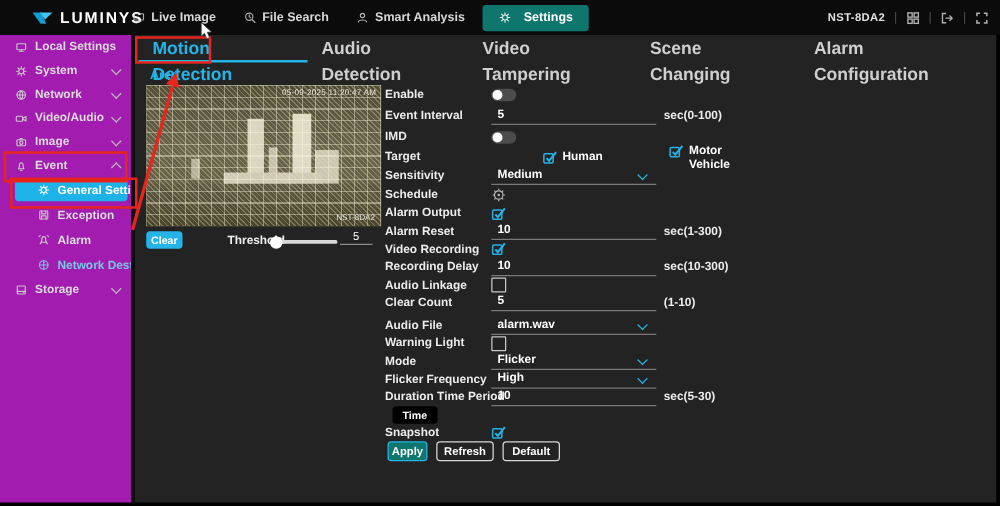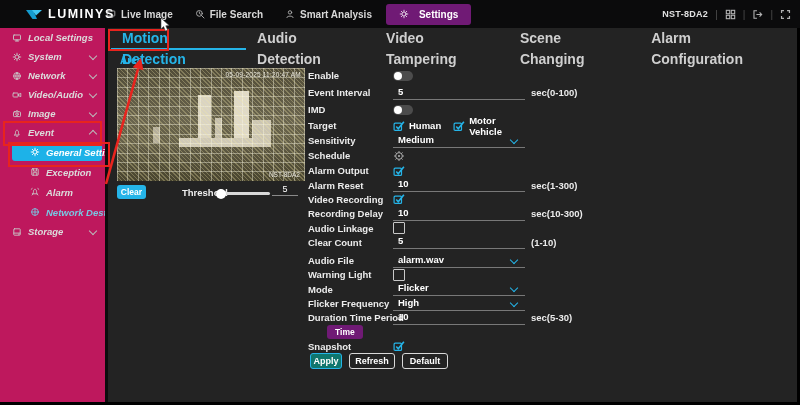--- a/index.html
+++ b/index.html
@@ -5,28 +5,28 @@
   html,body{margin:0;padding:0;}
   body{width:800px;height:405px;background:#000;font-family:"Liberation Sans",sans-serif;color:#e6e6e6;overflow:hidden;position:relative;-webkit-font-smoothing:antialiased;}
   svg{display:block;}
   
   .topbar{height:28px;background:#0b0b0c;position:relative;display:flex;align-items:center;}
   .brand{display:flex;align-items:center;gap:5px;padding-left:10px;margin-left:16px;}
   .brand-text{font-size:12.5px;font-weight:700;letter-spacing:1.5px;color:#fff;}
   .nav{position:absolute;left:98px;top:0;height:28px;display:flex;align-items:center;gap:6px;}
   .nav-item{display:flex;align-items:center;gap:5px;font-size:10px;font-weight:700;color:#d8d8d8;padding:4px 8px;border-radius:3px;cursor:pointer;}
   .nav-item .nicon{opacity:.85;}
-  .nav-item.active{background:#701a75;color:#fff;padding:5px 13px;gap:10px;}
+  .nav-item.active{background:#0f766e;color:#fff;padding:5px 13px;gap:10px;}
   .top-right{position:absolute;right:9px;top:0;height:28px;display:flex;align-items:center;gap:7px;}
   .device-id{font-size:9px;font-weight:700;color:#e0e0e0;letter-spacing:.3px;}
   .sep{color:#4d4d4d;font-size:10px;}
   .tr-icon{opacity:.85;cursor:pointer;}
   
   .shell{display:flex;height:374px;}
-  .sidebar{width:105px;background:#be185d;flex-shrink:0;padding-top:0;position:relative;font-style:italic;}
+  .sidebar{width:105px;background:#a21caf;flex-shrink:0;padding-top:0;position:relative;}
   .side-item{height:19px;display:flex;align-items:center;gap:6px;padding-left:12px;font-size:9.5px;font-weight:700;color:#dcdcdc;position:relative;cursor:pointer;white-space:nowrap;}
   .side-sub{height:20px;padding-left:30px;font-weight:600;}
   .side-sub.active{background:#1db2e8;border-radius:3px;margin-left:12px;margin-right:3px;padding-left:18px;color:#fff;height:18px;margin-top:1px;margin-bottom:1px;}
   .side-item.tinted{color:#79c7e3;}
   .chev{width:5px;height:5px;border-right:1.4px solid #bbb;border-bottom:1.4px solid #bbb;position:absolute;right:9px;}
   .chev.down{transform:rotate(45deg);margin-top:-2px;}
   .chev.up{transform:rotate(-135deg);margin-top:2px;}
   .main{flex:1;background:#232323;border-left:3px solid #0d0d0d;margin-right:3px;position:relative;}
   
   .tabs{display:flex;height:22px;align-items:stretch;padding-left:3px;}
@@ -58,23 +58,23 @@
   .frow:nth-child(n+4):nth-child(-n+7){height:15px;}
   .frow.gap{height:4px;}
   .flabel{width:85px;flex-shrink:0;font-size:9.5px;font-weight:700;color:#ececec;white-space:nowrap;}
   .fctrl{width:132px;flex-shrink:0;position:relative;display:flex;align-items:center;}
   .fsuffix{font-size:9.5px;font-weight:700;color:#ececec;padding-left:6px;white-space:nowrap;}
   .toggle{width:20px;height:10px;background:#4c4c4c;border-radius:5px;position:relative;cursor:pointer;}
   .knob{position:absolute;left:1px;top:1px;width:8px;height:8px;background:#fff;border-radius:50%;}
   .fline{width:127px;border-bottom:1px solid #787878;font-size:9.5px;font-weight:600;color:#fff;padding:0 0 2px 5px;position:relative;}
   .dd-chev{position:absolute;right:8px;bottom:4px;width:5px;height:5px;border-right:1.4px solid #25b4e8;border-bottom:1.4px solid #25b4e8;transform:rotate(45deg);}
   .cbx{width:10px;height:10px;border:1.2px solid #c8c8c8;border-radius:1px;background:transparent;cursor:pointer;}
-  .cgopt{display:flex;align-items:center;gap:4px;font-size:9.5px;font-weight:600;color:#fff;margin-right:12px;cursor:pointer;}
+  .cgopt{display:flex;align-items:flex-start;gap:4px;font-size:9.5px;font-weight:600;color:#fff;margin-right:12px;cursor:pointer;margin-left:41px;}
   .icbtn{cursor:pointer;}
-  .btn-time{background:#701a75;border:none;border-radius:3px;color:#fff;font-size:8.5px;font-weight:700;font-family:inherit;padding:2px 8px;margin-left:19px;cursor:pointer;}
+  .btn-time{background:#000000;border:none;border-radius:3px;color:#fff;font-size:8.5px;font-weight:700;font-family:inherit;padding:2px 8px;margin-left:6px;cursor:pointer;}
   .actions{display:flex;gap:7px;margin-left:2px;}
   .btn{font-size:9px;font-weight:700;font-family:inherit;border-radius:3px;padding:2px 0;text-align:center;cursor:pointer;}
   .btn.primary{background:#0f766e;color:#fff;border:1px solid #25b4e8;width:32px;}
   .btn.ghost{background:transparent;color:#fff;border:1px solid #d8d8d8;width:46px;}
   
   .ann{position:absolute;border:2px solid #e8241e;pointer-events:none;z-index:60;}
   #ann-event{left:3px;top:121px;width:95px;height:21px;}
   #ann-general{left:8px;top:142px;width:98px;height:21px;}
   #ann-tab{left:108px;top:29px;width:57px;height:18px;}
   .overlay{position:absolute;pointer-events:none;z-index:60;}

